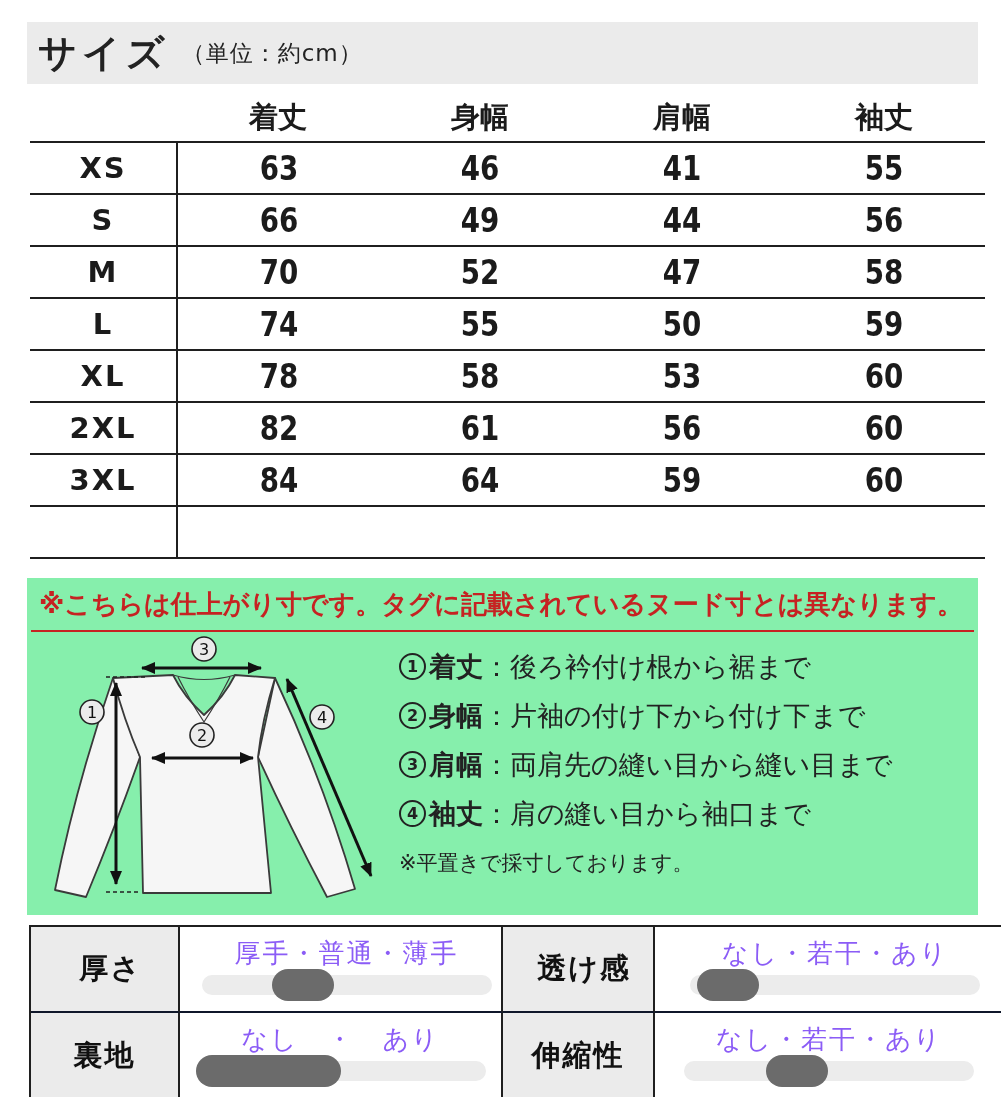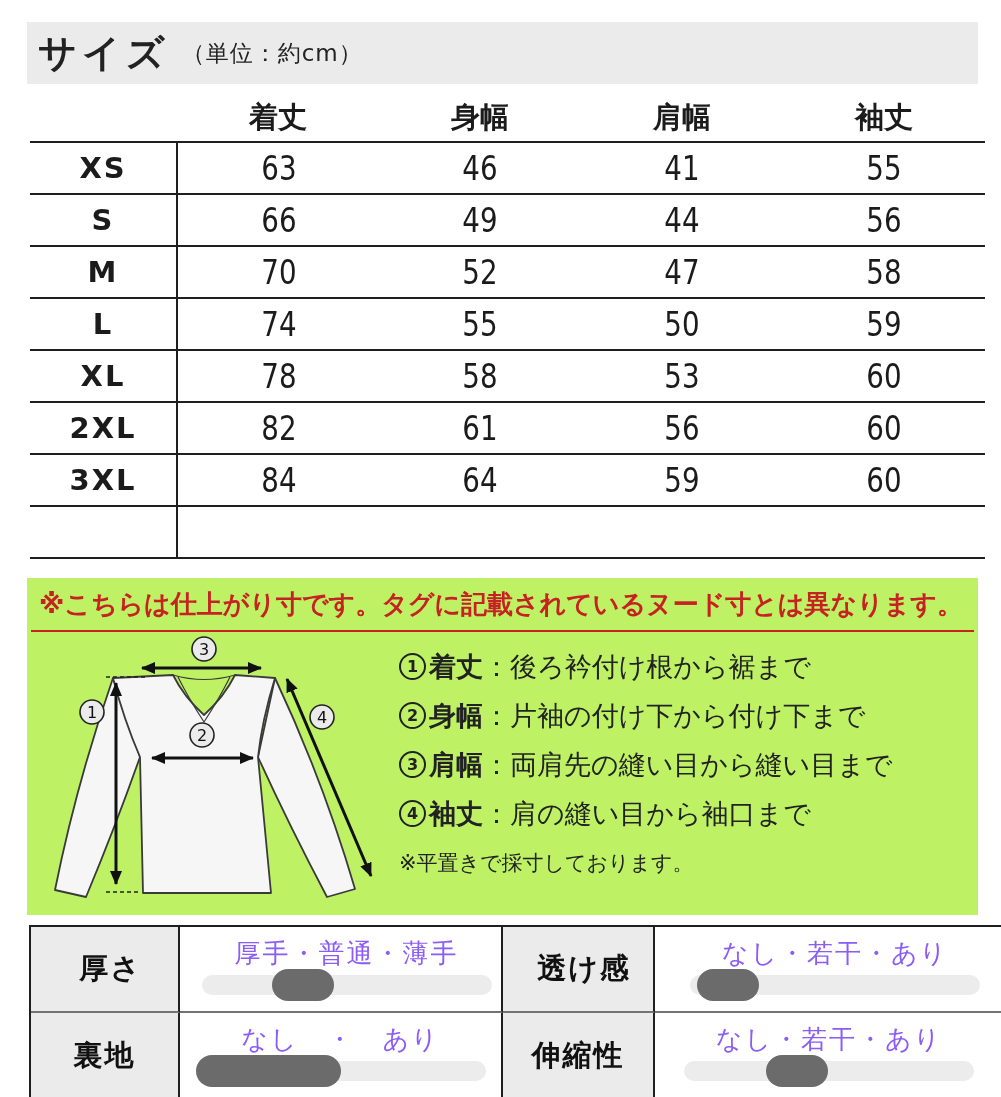--- a/index.html
+++ b/index.html
@@ -12,50 +12,50 @@
                 background:#ebebeb; display:flex; align-items:center; padding-left:11px; }
   .header-title { font-size:38px; font-weight:bold; letter-spacing:5px; color:#222; }
   .header-unit  { font-size:23px; margin-left:12px; letter-spacing:1px; color:#222; }
 
   
   .size-table { position:absolute; left:30px; top:95px; width:955px;
                 border-collapse:collapse; table-layout:fixed; }
   .size-table col.c0 { width:147px; }
   .size-table col.cn { width:202px; }
   .size-table th { font-size:29px; font-weight:bold; height:47px; text-align:center; vertical-align:middle; }
-  .size-table td { height:52px; text-align:center; vertical-align:middle; }
+  .size-table td { height:52px; text-align:center; vertical-align:middle;font-weight:bold; }
   .size-table tr.body td { border-top:2px solid #1f1f1f; }
   .size-table tr.last td { border-bottom:2px solid #1f1f1f; }
   .size-table td.size-col { border-right:2px solid #1f1f1f; font-size:29px; font-weight:bold; letter-spacing:2px; }
   .size-table td.num-cell { font-size:33px; }
   .size-table td.num-cell span { display:inline-block; transform:scaleX(.84); }
 
   
-  .info-box { position:absolute; left:27px; top:578px; width:951px; height:337px; background:#bef264; }
+  .info-box { position:absolute; left:27px; top:578px; width:951px; height:337px; background:#86efac; }
   .notice { position:absolute; left:4px; top:7px; width:943px; padding:2px 0 8px 8px;
             font-size:26px; font-weight:bold; color:#c62222; border-bottom:2px solid #c62222;
             white-space:nowrap; }
   .shirt-svg { position:absolute; left:13px; top:57px; }
 
   .legend { position:absolute; left:372px; top:64px; }
   .legend-line { height:49px; font-size:27px; white-space:nowrap; display:flex; align-items:center; color:#222; }
   .legend-num { display:inline-flex; align-items:center; justify-content:center;
                 width:27px; height:27px; border:2px solid #222; border-radius:50%;
                 font-size:16px; font-weight:bold; margin-right:3px; flex:0 0 auto; }
   .legend-label { font-weight:bold; }
   .legend-note { height:49px; font-size:21px; display:flex; align-items:center; color:#222; }
 
   
   .attr-table { position:absolute; left:29px; top:925px; width:972px; height:172px;
                 display:grid; grid-template-columns:149px 323px 152px 348px;
                 grid-template-rows:86px 86px;
                 border-top:2px solid #1f1f1f; border-left:2px solid #1f1f1f; }
   .attr-cell { border-right:2px solid #1f1f1f; }
   .attr-cell.no-right { border-right:none; }
-  .attr-row1 { border-bottom:2px solid #737373;padding-left:12px; }
+  .attr-row1 { border-bottom:2px solid #0f172a;padding-left:12px; }
   .attr-label { background:#ebebeb; display:flex; align-items:center; justify-content:center;
                 font-size:29px; font-weight:bold; letter-spacing:2px; color:#111; }
   .attr-value { background:#fff; padding-top:9px; }
   .attr-options { font-size:26px; text-align:center; letter-spacing:2px; white-space:nowrap; color:#8b5cf6; }
   .slider-track { position:relative; width:290px; height:20px; margin:4px auto 0;
                   background:#ececec; border-radius:10px; }
   .slider-ind { position:absolute; top:-6px; height:32px; background:#6b6b6b; border-radius:16px; }
   .slider-ind.thumb { width:62px; }
   .slider-ind.fill  { left:0; }
 </style>

